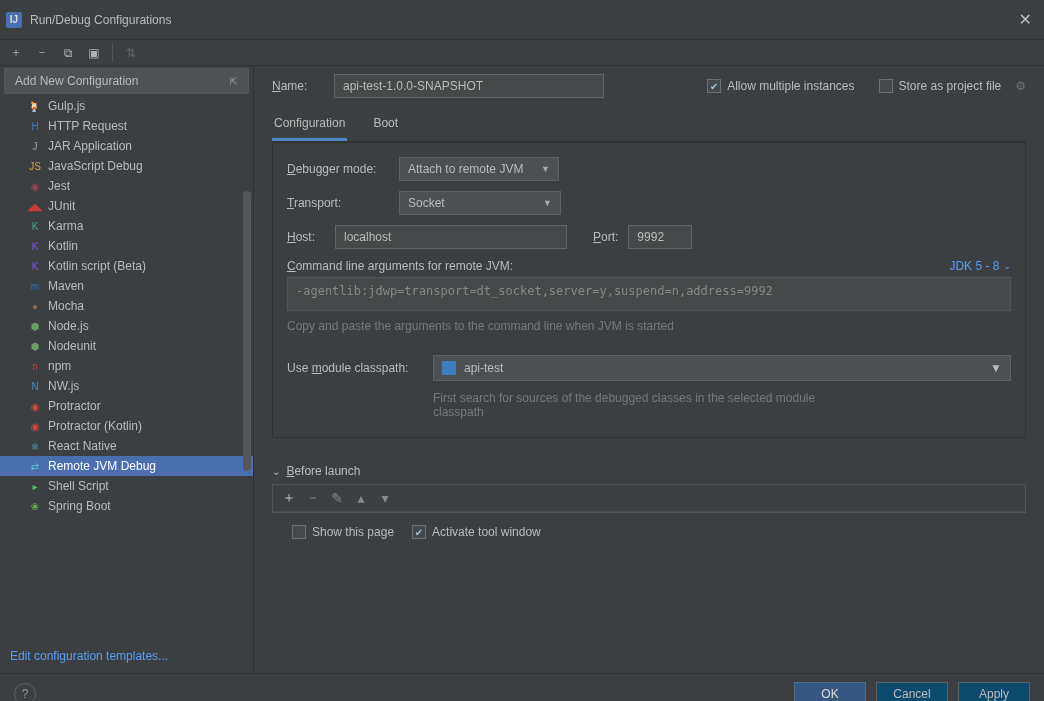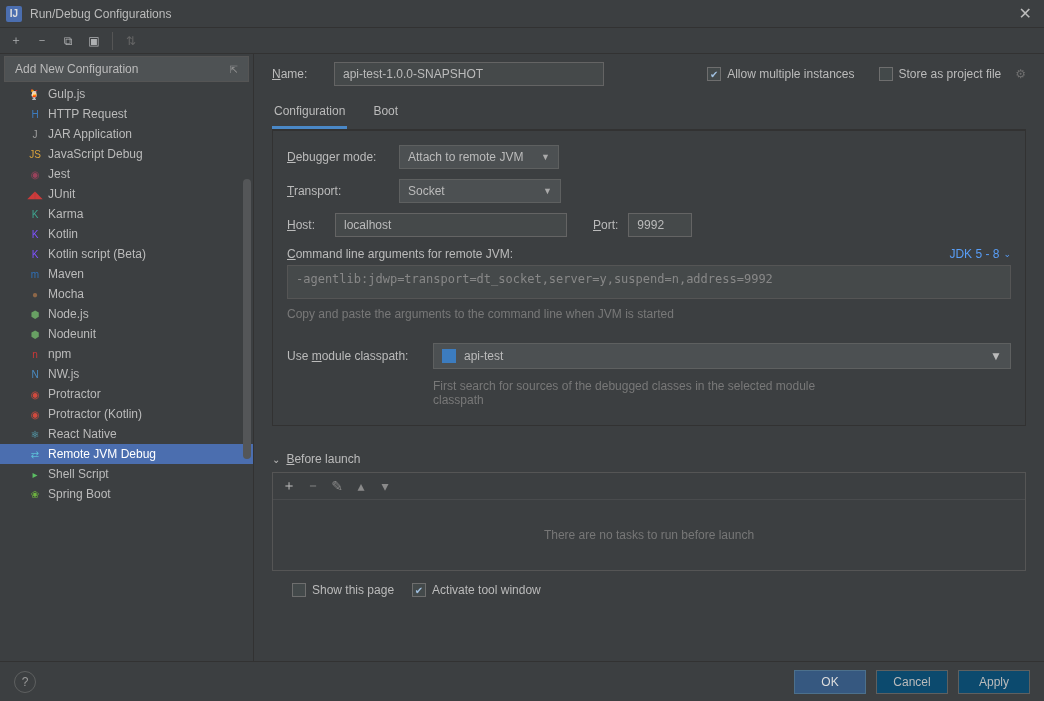--- a/index.html
+++ b/index.html
@@ -1,19 +1,19 @@
 <!DOCTYPE html>
 <html><head>
 <meta charset="utf-8">
 <style>
 * { margin: 0; padding: 0; box-sizing: border-box; font-family: "Segoe UI", Arial, sans-serif; font-size: 12px; }
 body { background: #3c3f41; color: #bbbbbb; width: 1044px; height: 701px; overflow: hidden; }
 
 
-.titlebar { height: 28px; background: #3c3f41; border-bottom: 1px solid #323232; display: flex; align-items: center; padding: 0 6px; }
+.titlebar { height: 40px; background: #3c3f41; border-bottom: 1px solid #323232; display: flex; align-items: center; padding: 0 6px; }
 .titlebar .app-icon { width: 16px; height: 16px; background: #4b6eaf; margin-right: 8px; border-radius: 2px; display:flex; align-items:center; justify-content:center; font-size:10px; font-weight:bold; color:#ddd; }
 .titlebar .title { flex: 1; color: #bbbbbb; }
 .titlebar .close { color: #bbbbbb; font-size: 16px; padding: 0 6px; cursor: pointer; }
 
 
 .toolbar { height: 26px; background: #3c3f41; display: flex; align-items: center; padding: 0 6px; gap: 6px; border-bottom: 1px solid #323232; }
 .toolbar .tbtn { width: 20px; height: 20px; display: flex; align-items: center; justify-content: center; color: #afb1b3; cursor: pointer; }
 .toolbar .sep { width: 1px; height: 18px; background: #555; margin: 0 2px; }
 
 .main { display: flex; height: 607px; }
@@ -184,20 +184,23 @@
           <div class="tree-item">
             <span class="ticon" style="color: rgb(91, 191, 99);">▸</span>
             <span>Shell Script</span>
           </div>
           <div class="tree-item">
             <span class="ticon" style="color: rgb(109, 179, 63);">❀</span>
             <span>Spring Boot</span>
           </div>
         </div>
       <div class="scrollbar"></div>
+    </div>
+    <div class="footerlink">
+      <a href="#">Edit configuration templates...</a>
     </div>
   </div>
 
   <div class="panel">
     <div class="row">
       <span class="lbl u">Name:</span>
       <input type="text" class="tf" style="width: 270px;" value="api-test-1.0.0-SNAPSHOT">
       <div style="flex:1"></div>
       <label class="checkbox">
         <span class="box">✔</span>
@@ -266,21 +269,20 @@
         <span><span style="text-decoration:underline">B</span>efore launch</span>
       </div>
       <div class="bl-box">
         <div class="bl-tools">
           <span class="enabled">＋</span>
           <span>－</span>
           <span>✎</span>
           <span>▴</span>
           <span>▾</span>
         </div>
-        <div class="bl-empty">There are no tasks to run before launch</div>
       </div>
       <div class="bottomchecks">
         <label class="checkbox">
           <span class="box"></span>
           <span>Show this page</span>
         </label>
         <label class="checkbox">
           <span class="box">✔</span>
           <span>Activate tool window</span>
         </label>

